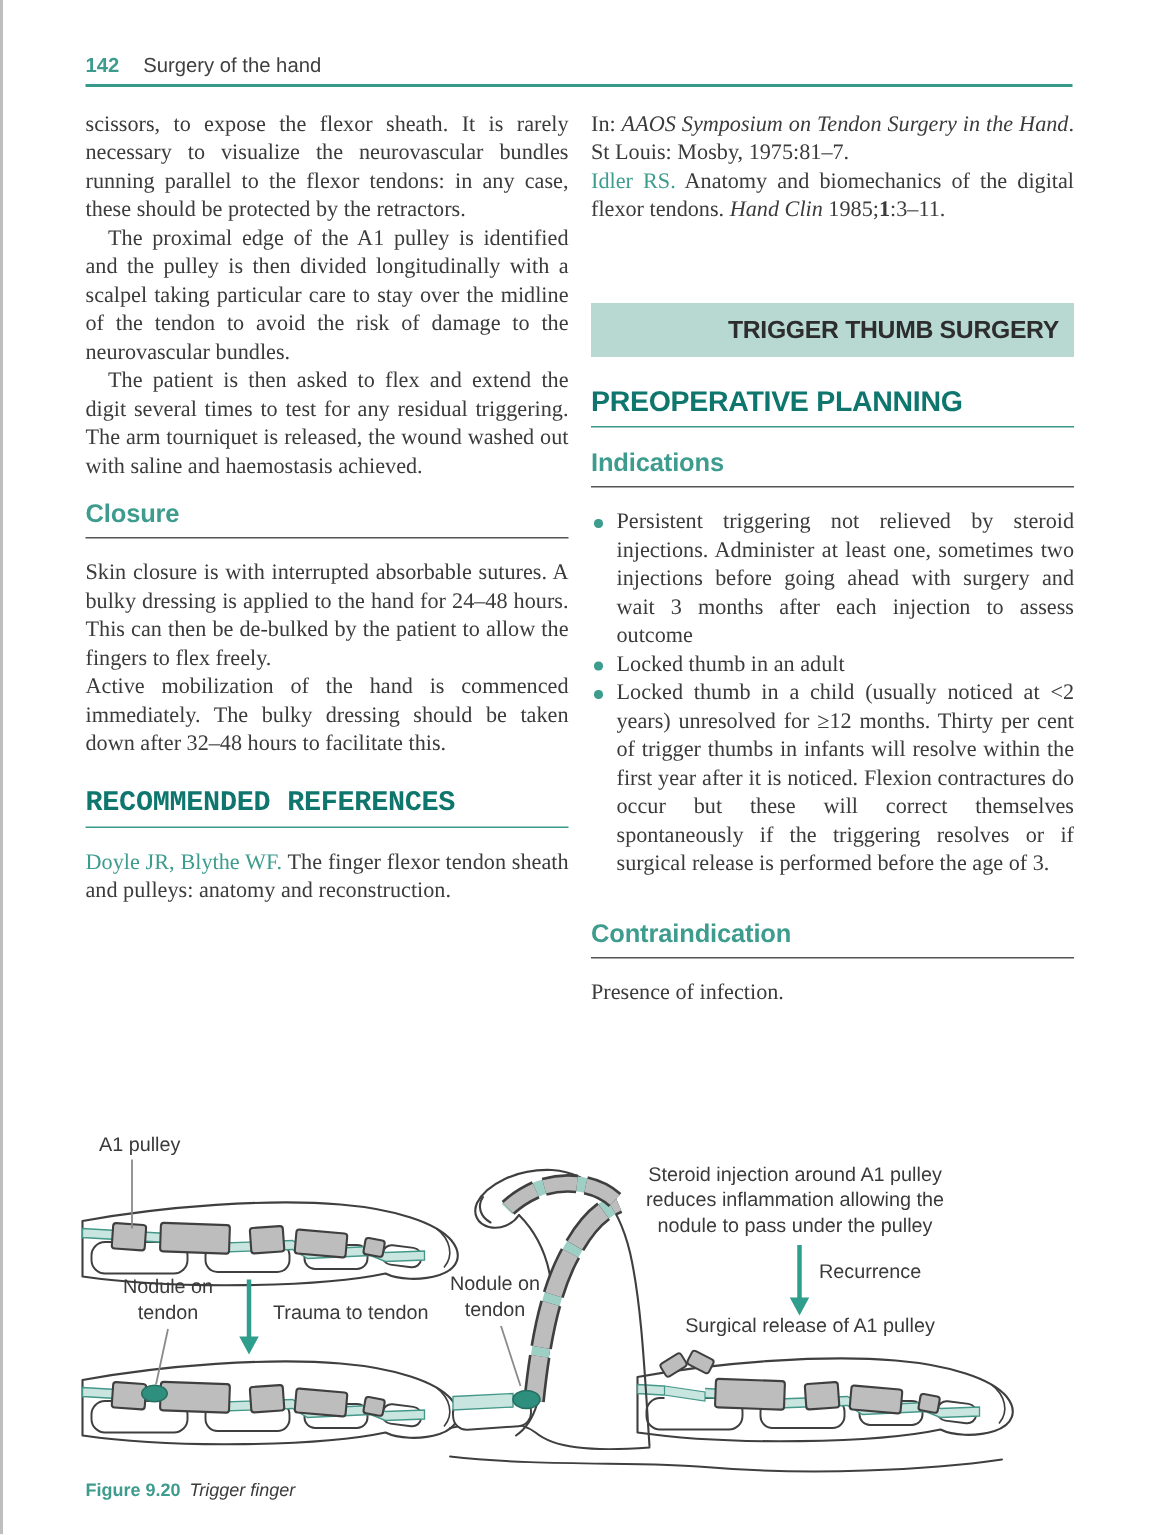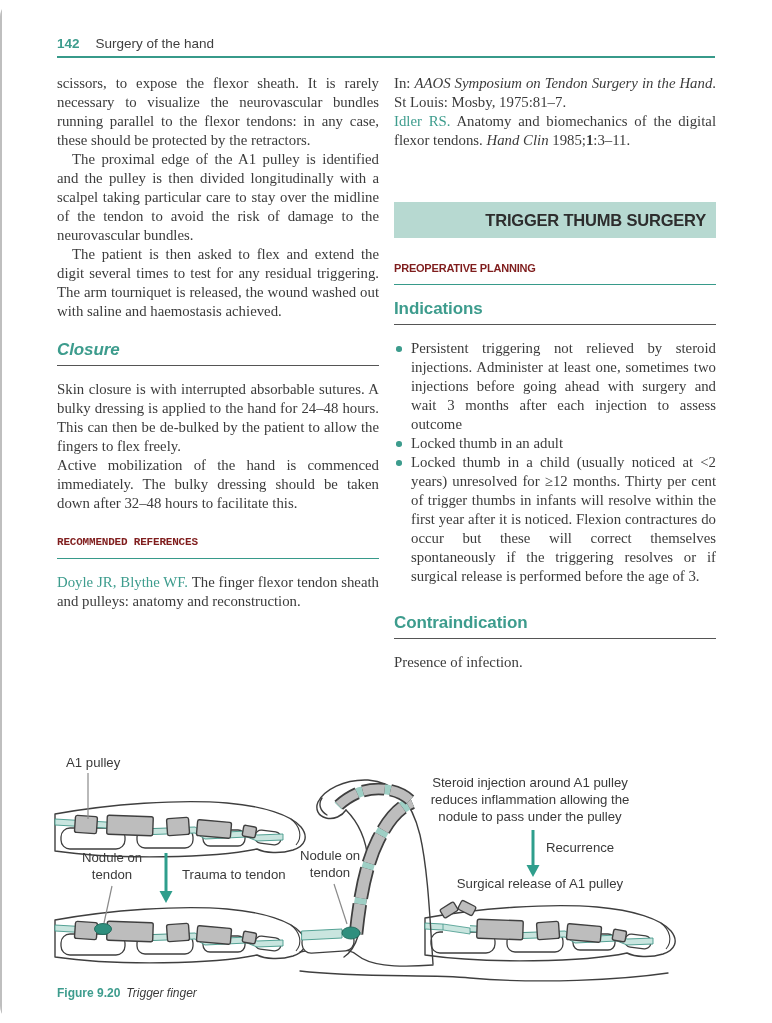--- a/index.html
+++ b/index.html
@@ -1,40 +1,40 @@
 <!DOCTYPE html>
 <html><head>
 <meta charset="utf-8">
 <style>
   html,body{margin:0;padding:0;background:#ffffff;}
   .page{
     position:relative;width:772px;height:1023px;background:#ffffff;overflow:hidden;
-    font-family:"Liberation Serif","DejaVu Serif",serif;color:#3b3b3b;border-radius:17px;
+    font-family:"Liberation Serif","DejaVu Serif",serif;color:#3b3b3b;
   }
   .page-edge{position:absolute;left:0;top:0;width:2px;height:1023px;background:#8a8a8a;opacity:.55;}
   
   .header{position:absolute;left:57px;top:36px;width:658px;
     font-family:"Liberation Sans","DejaVu Sans",sans-serif;font-size:13.5px;}
   .page-num{color:#3d9c8d;font-weight:700;margin-right:16px;}
   .running-head{color:#3f3f3f;}
   .header-rule{position:absolute;left:57px;top:56px;width:658px;height:2.4px;background:#379a8a;}
   
   .col{position:absolute;top:74px;width:322px;font-size:14.8px;line-height:19px;text-align:justify;}
   .col-left{left:57px;}
   .col-right{left:394px;}
   p{margin:0;}
   .indent{text-indent:15px;}
   
   .h-teal{font-family:"Liberation Sans","DejaVu Sans",sans-serif;font-weight:700;font-size:17px;
     color:#3d9c8d;border-bottom:1.5px solid #555;padding-bottom:6px;margin:0 0 14px 0;
     text-align:left;letter-spacing:-.1px;}
-  .h-caps{font-family:"Liberation Sans","DejaVu Sans",sans-serif;font-weight:700;font-size:11px;
-    color:#7f1d1d;border-bottom:1.5px solid #379a8a;padding-bottom:6px;margin:4px 0 14px 0;
+  .h-caps{font-family:"Liberation Sans","DejaVu Sans",sans-serif;font-weight:700;font-size:19px;
+    color:#0f766e;border-bottom:1.5px solid #379a8a;padding-bottom:6px;margin:4px 0 14px 0;
     text-align:left;line-height:19px;letter-spacing:-.2px;}
-  .mt-closure{margin-top:19px;font-style:italic;}
+  .mt-closure{margin-top:12px;}
   .mt-postop{margin-top:21px;}
   .mt-refs{margin-top:20px;font-family:Liberation Mono, monospace;}
   .mt-preop{margin-top:21px;}
   .mt-ind{margin-top:14px;}
   .mt-contra{margin-top:27px;}
   
   .section-box{margin-top:52px;background:#b7d9d1;padding:9px 10px 8px 12px;
     font-family:"Liberation Sans","DejaVu Sans",sans-serif;font-weight:700;font-size:16.5px;
     color:#2d2d2d;text-align:right;letter-spacing:-.2px;}
   

